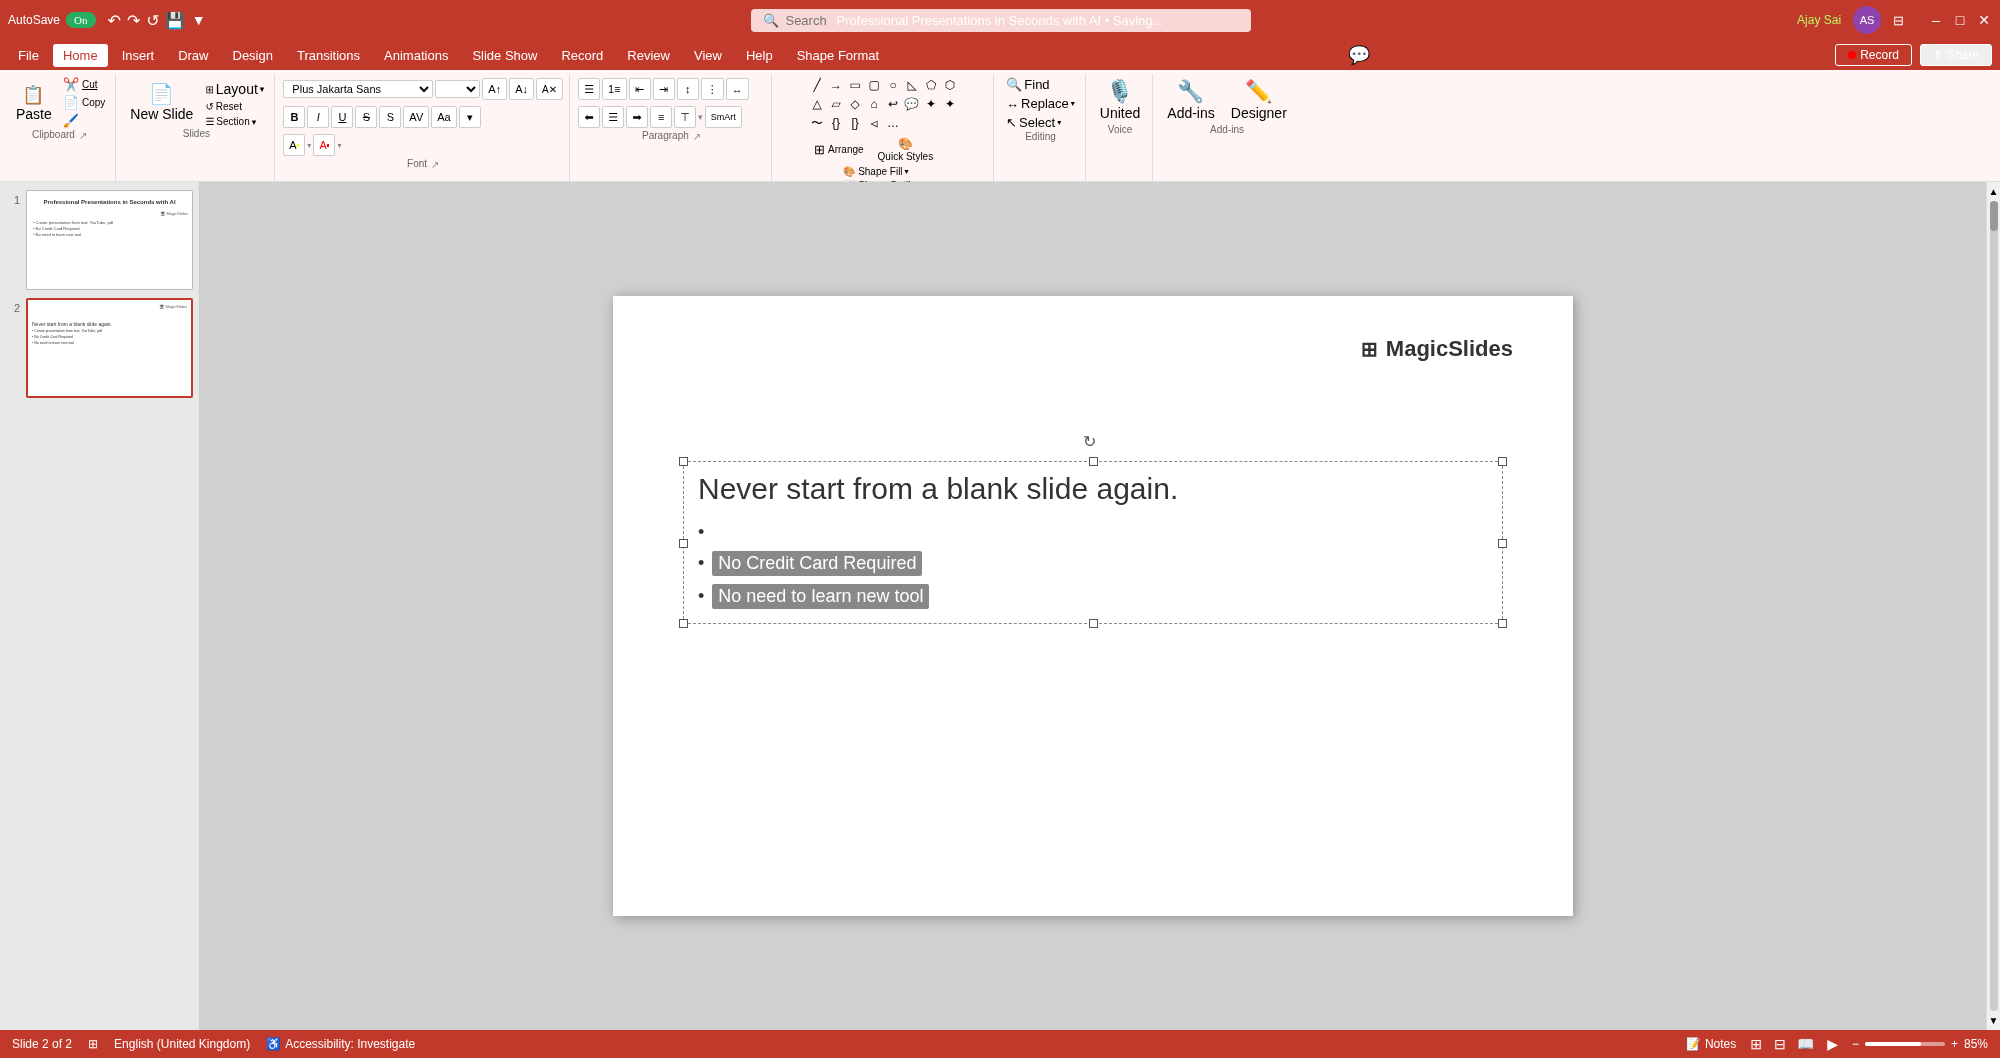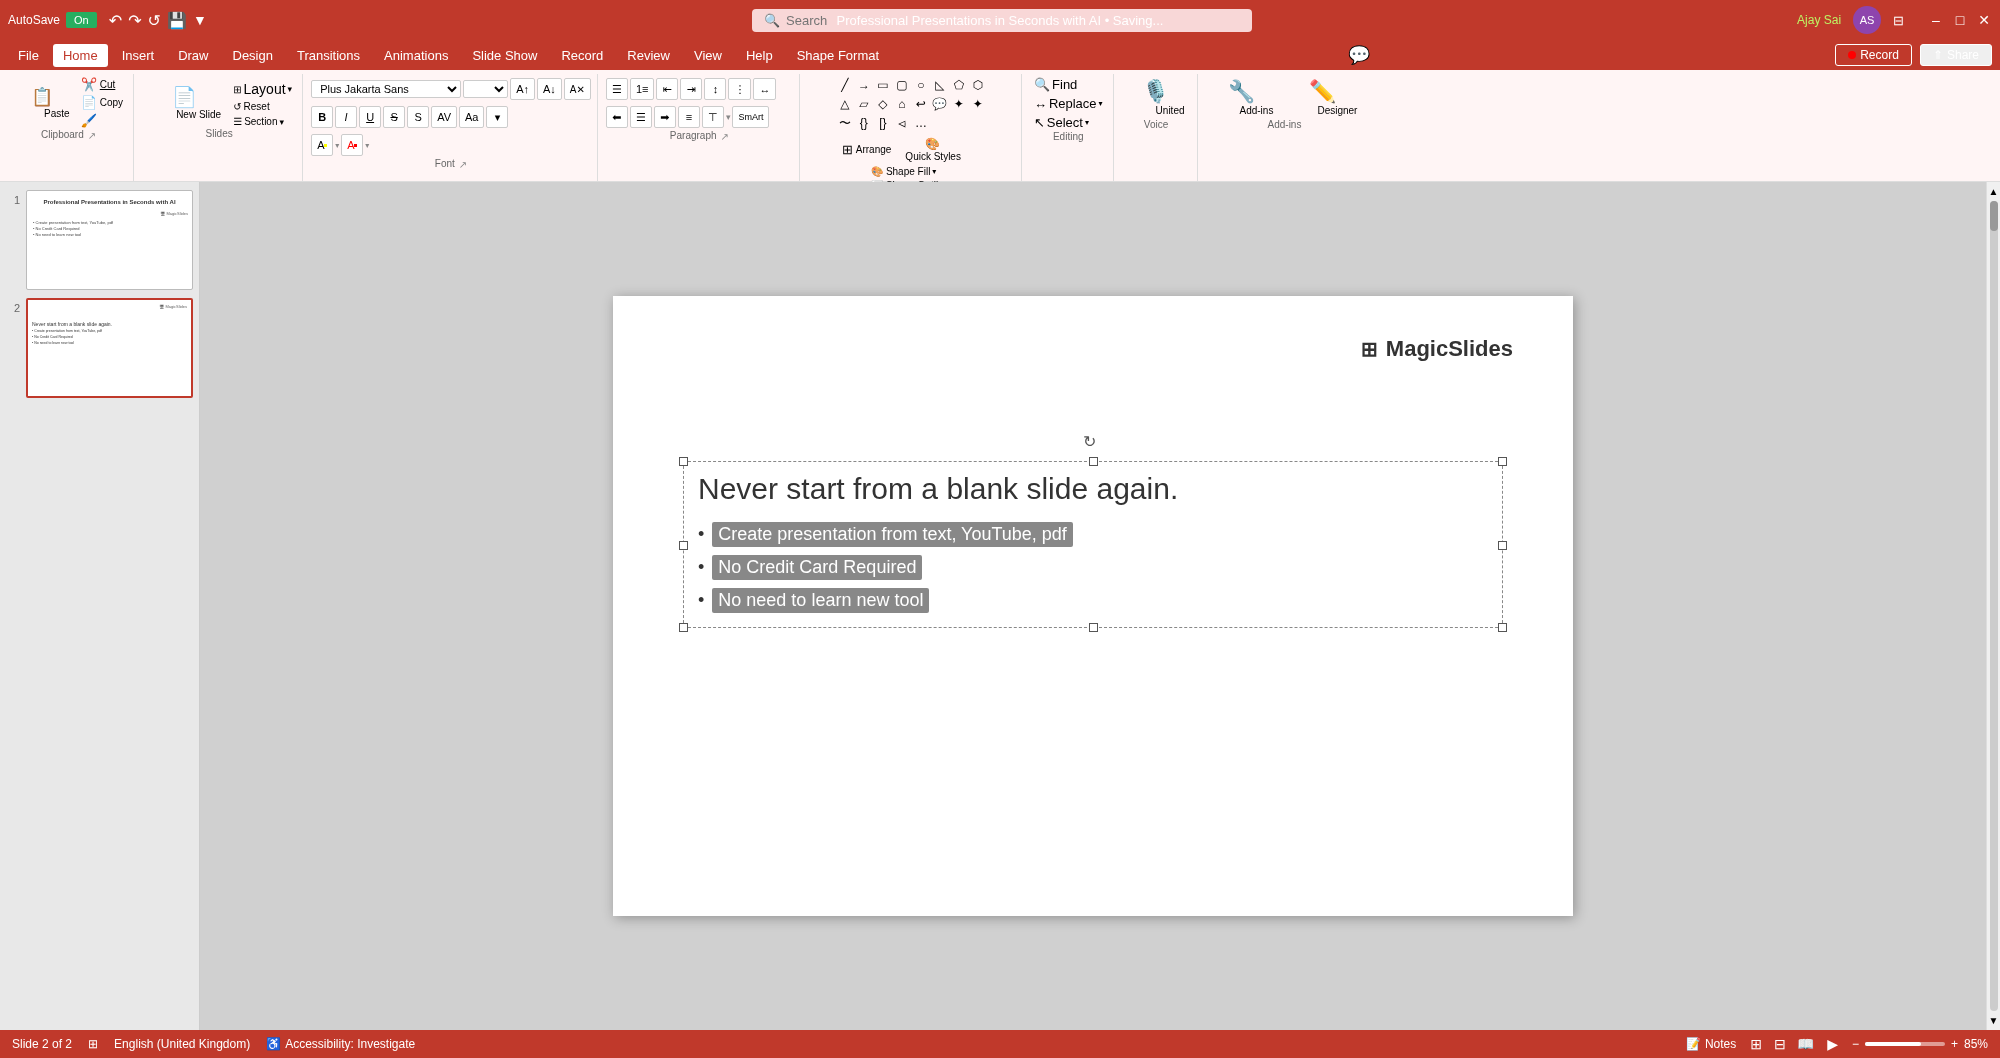--- a/index.html
+++ b/index.html
@@ -9,21 +9,21 @@
     #title-bar {
       height: 40px;
       background: #c0392b;
       display: flex;
       align-items: center;
       padding: 0 8px;
       color: white;
     }
     #title-bar .autosave-area { display: flex; align-items: center; gap: 6px; font-size: 12px; }
     .autosave-label { font-size: 12px; color: white; }
-    .autosave-toggle { background: #27ae60; border-radius: 2px; padding: 2px 8px; font-size: 11px; color: white; display: flex; align-items: center; gap: 4px; }
+    .autosave-toggle { background: #27ae60; border-radius: 8px; padding: 2px 8px; font-size: 11px; color: white; display: flex; align-items: center; gap: 4px; font-family: Liberation Serif, serif; }
     .title-center { flex: 1; text-align: center; font-size: 13px; color: white; }
     .title-right { display: flex; align-items: center; gap: 12px; }
     .user-avatar { width: 28px; height: 28px; background: #8e44ad; border-radius: 50%; display: flex; align-items: center; justify-content: center; font-size: 11px; color: white; }
     .window-controls { display: flex; gap: 8px; margin-left: 12px; }
     .win-btn { width: 16px; height: 16px; display: flex; align-items: center; justify-content: center; font-size: 14px; color: white; cursor: pointer; }
 
     
     #menu-bar {
       height: 30px;
       background: #c0392b;
@@ -70,21 +70,21 @@
       white-space: nowrap;
     }
     .ribbon-group-label-expand { font-size: 10px; color: #888; cursor: pointer; margin-left: 4px; }
     .ribbon-group-bottom { display: flex; align-items: center; justify-content: center; width: 100%; }
     .ribbon-btns-row { display: flex; align-items: center; gap: 2px; }
     .ribbon-btn {
       display: flex; flex-direction: column; align-items: center; justify-content: center;
       padding: 3px 6px; cursor: pointer; border-radius: 3px; font-size: 11px; min-width: 32px;
     }
     .ribbon-btn .icon { font-size: 18px; }
-    .ribbon-btn-label { font-size: 10px; white-space: nowrap; margin-left: 28px; }
+    .ribbon-btn-label { font-size: 14px; white-space: nowrap; }
     .ribbon-btn-large { min-width: 40px; padding: 2px 6px; }
 
     
     .search-bar { flex: 1; max-width: 500px; background: #f8d7d7; border: none; border-radius: 4px; padding: 4px 12px; font-size: 13px; color: #333; display: flex; align-items: center; gap: 6px; }
     .search-input { background: transparent; border: none; outline: none; font-size: 13px; color: #333; width: 100%; }
     .font-select { font-size: 11px; padding: 1px 4px; border: 1px solid #ccc; background: white; border-radius: 2px; width: 150px; }
     .font-size-select { font-size: 11px; padding: 1px 20px; border: 1px solid #ccc; background: white; border-radius: 2px; width: 45px; }
     .small-btn { font-size: 11px; padding: 1px 5px; border: 1px solid #ccc; background: white; border-radius: 2px; cursor: pointer; min-width: 22px; height: 22px; display: flex; align-items: center; justify-content: center; }
 
     
@@ -539,21 +539,20 @@
         <div class="selection-handle handle-ml"></div>
         <div class="selection-handle handle-mr"></div>
         <div class="selection-handle handle-bl"></div>
         <div class="selection-handle handle-bc"></div>
         <div class="selection-handle handle-br"></div>
 
         <div class="slide-main-text">Never start from a blank slide again.</div>
         <ul class="slide-bullets">
           <li>
             <span>•</span>
-            <span class="bullet-highlighted">Create presentation from text, YouTube, pdf</span>
           </li>
           <li>
             <span>•</span>
             <span class="bullet-highlighted">No Credit Card Required</span>
           </li>
           <li>
             <span>•</span>
             <span class="bullet-highlighted">No need to learn new tool</span>
           </li>
         </ul>

